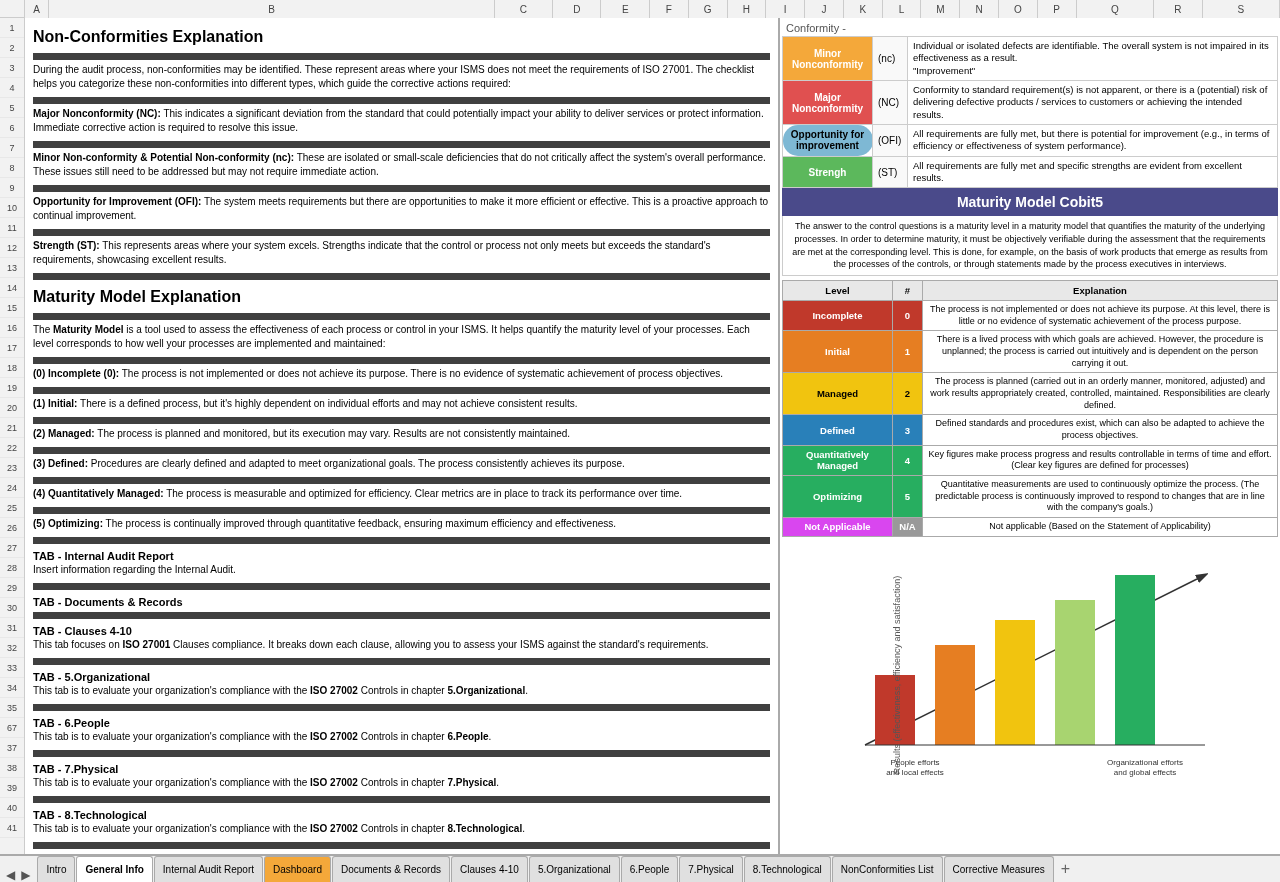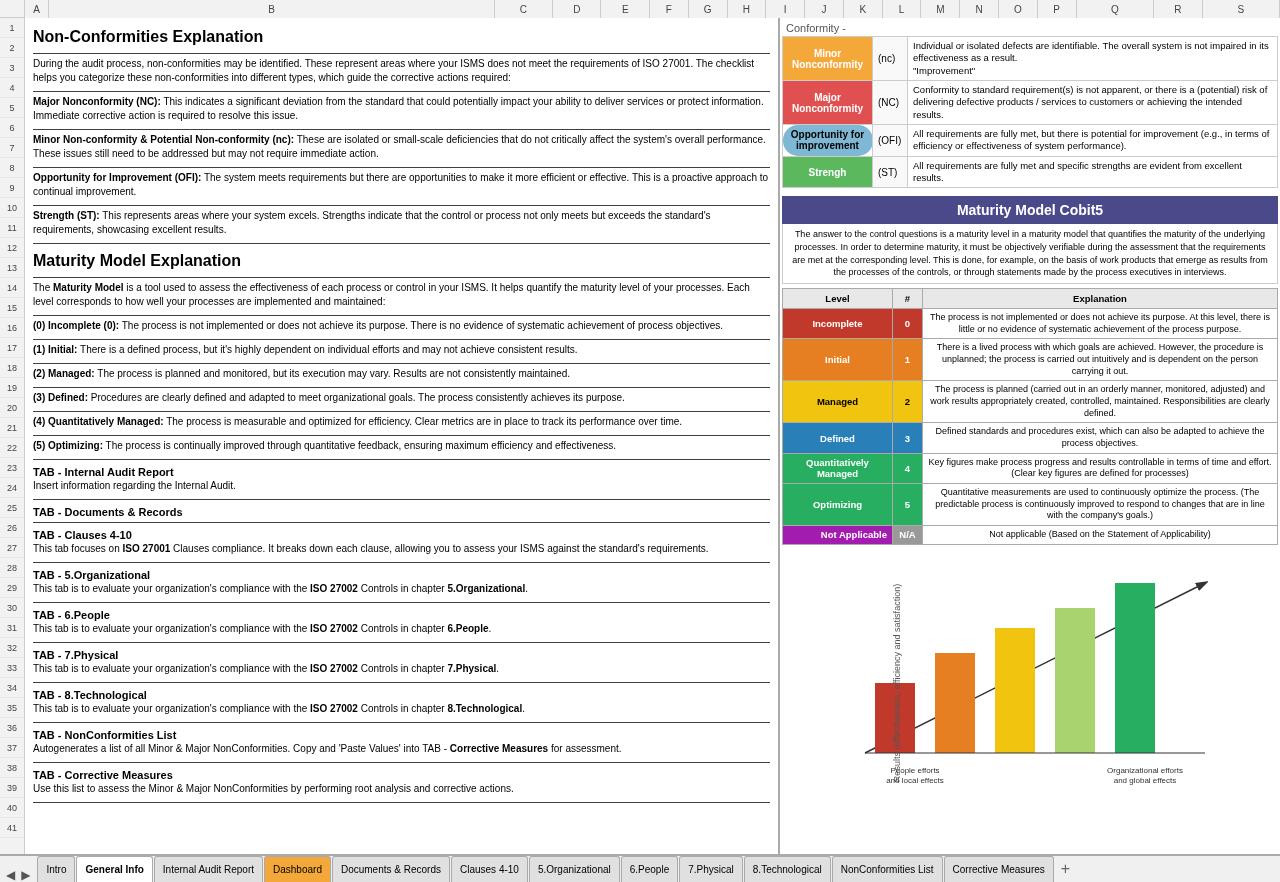--- a/index.html
+++ b/index.html
@@ -109,30 +109,29 @@
       line-height: 1.4;
       margin-bottom: 3px;
     }
 
     .body-text b {
       font-weight: bold;
     }
 
     
     .row-divider {
-      border-bottom: 1px solid #404040;
+      border-bottom: 7px solid #404040;
       padding-bottom: 3px;
       margin-bottom: 3px;
     }
 
     
     .conformity-table {
       width: 100%;
       border-collapse: collapse;
-      margin-bottom: 8px;
       font-size: 10px;
     }
     .conformity-table td {
       border: 1px solid #ccc;
       padding: 3px 5px;
       vertical-align: middle;
     }
     .conf-label {
       text-align: center;
       font-weight: bold;
@@ -331,21 +330,21 @@
     <div class="row-num">26</div>
     <div class="row-num">27</div>
     <div class="row-num">28</div>
     <div class="row-num">29</div>
     <div class="row-num">30</div>
     <div class="row-num">31</div>
     <div class="row-num">32</div>
     <div class="row-num">33</div>
     <div class="row-num">34</div>
     <div class="row-num">35</div>
-    <div class="row-num">36</div>
+    <div class="row-num">67</div>
     <div class="row-num">37</div>
     <div class="row-num">38</div>
     <div class="row-num">39</div>
     <div class="row-num">40</div>
     <div class="row-num">41</div>
   </div>
 
   <div class="content-area">
 
     <div class="left-panel">
@@ -538,21 +537,21 @@
       <td class="mat-level" style="background:#27ae60;color:white;">Quantitatively Managed</td>
       <td class="mat-num" style="background:#27ae60;color:white;">4</td>
       <td class="mat-desc">Key figures make process progress and results controllable in terms of time and effort. (Clear key figures are defined for processes)</td>
     </tr>
             <tr>
       <td class="mat-level" style="background:#27ae60;color:white;">Optimizing</td>
       <td class="mat-num" style="background:#27ae60;color:white;">5</td>
       <td class="mat-desc">Quantitative measurements are used to continuously optimize the process. (The predictable process is continuously improved to respond to changes that are in line with the company's goals.)</td>
     </tr>
             <tr>
-      <td class="mat-level" style="background:#a21caf;color:white;text-align:right;">Not Applicable</td>
+      <td class="mat-level" style="background:#d946ef;color:white;">Not Applicable</td>
       <td class="mat-num" style="background:#999;color:white;">N/A</td>
       <td class="mat-desc">Not applicable (Based on the Statement of Applicability)</td>
     </tr>
           </tbody>
       </table>
 
       <div class="chart-area">
         <svg width="390" height="240">
 
           <line x1="30" y1="200" x2="370" y2="30" stroke="#333" stroke-width="1.5" marker-end="url(#arrow)"></line>

